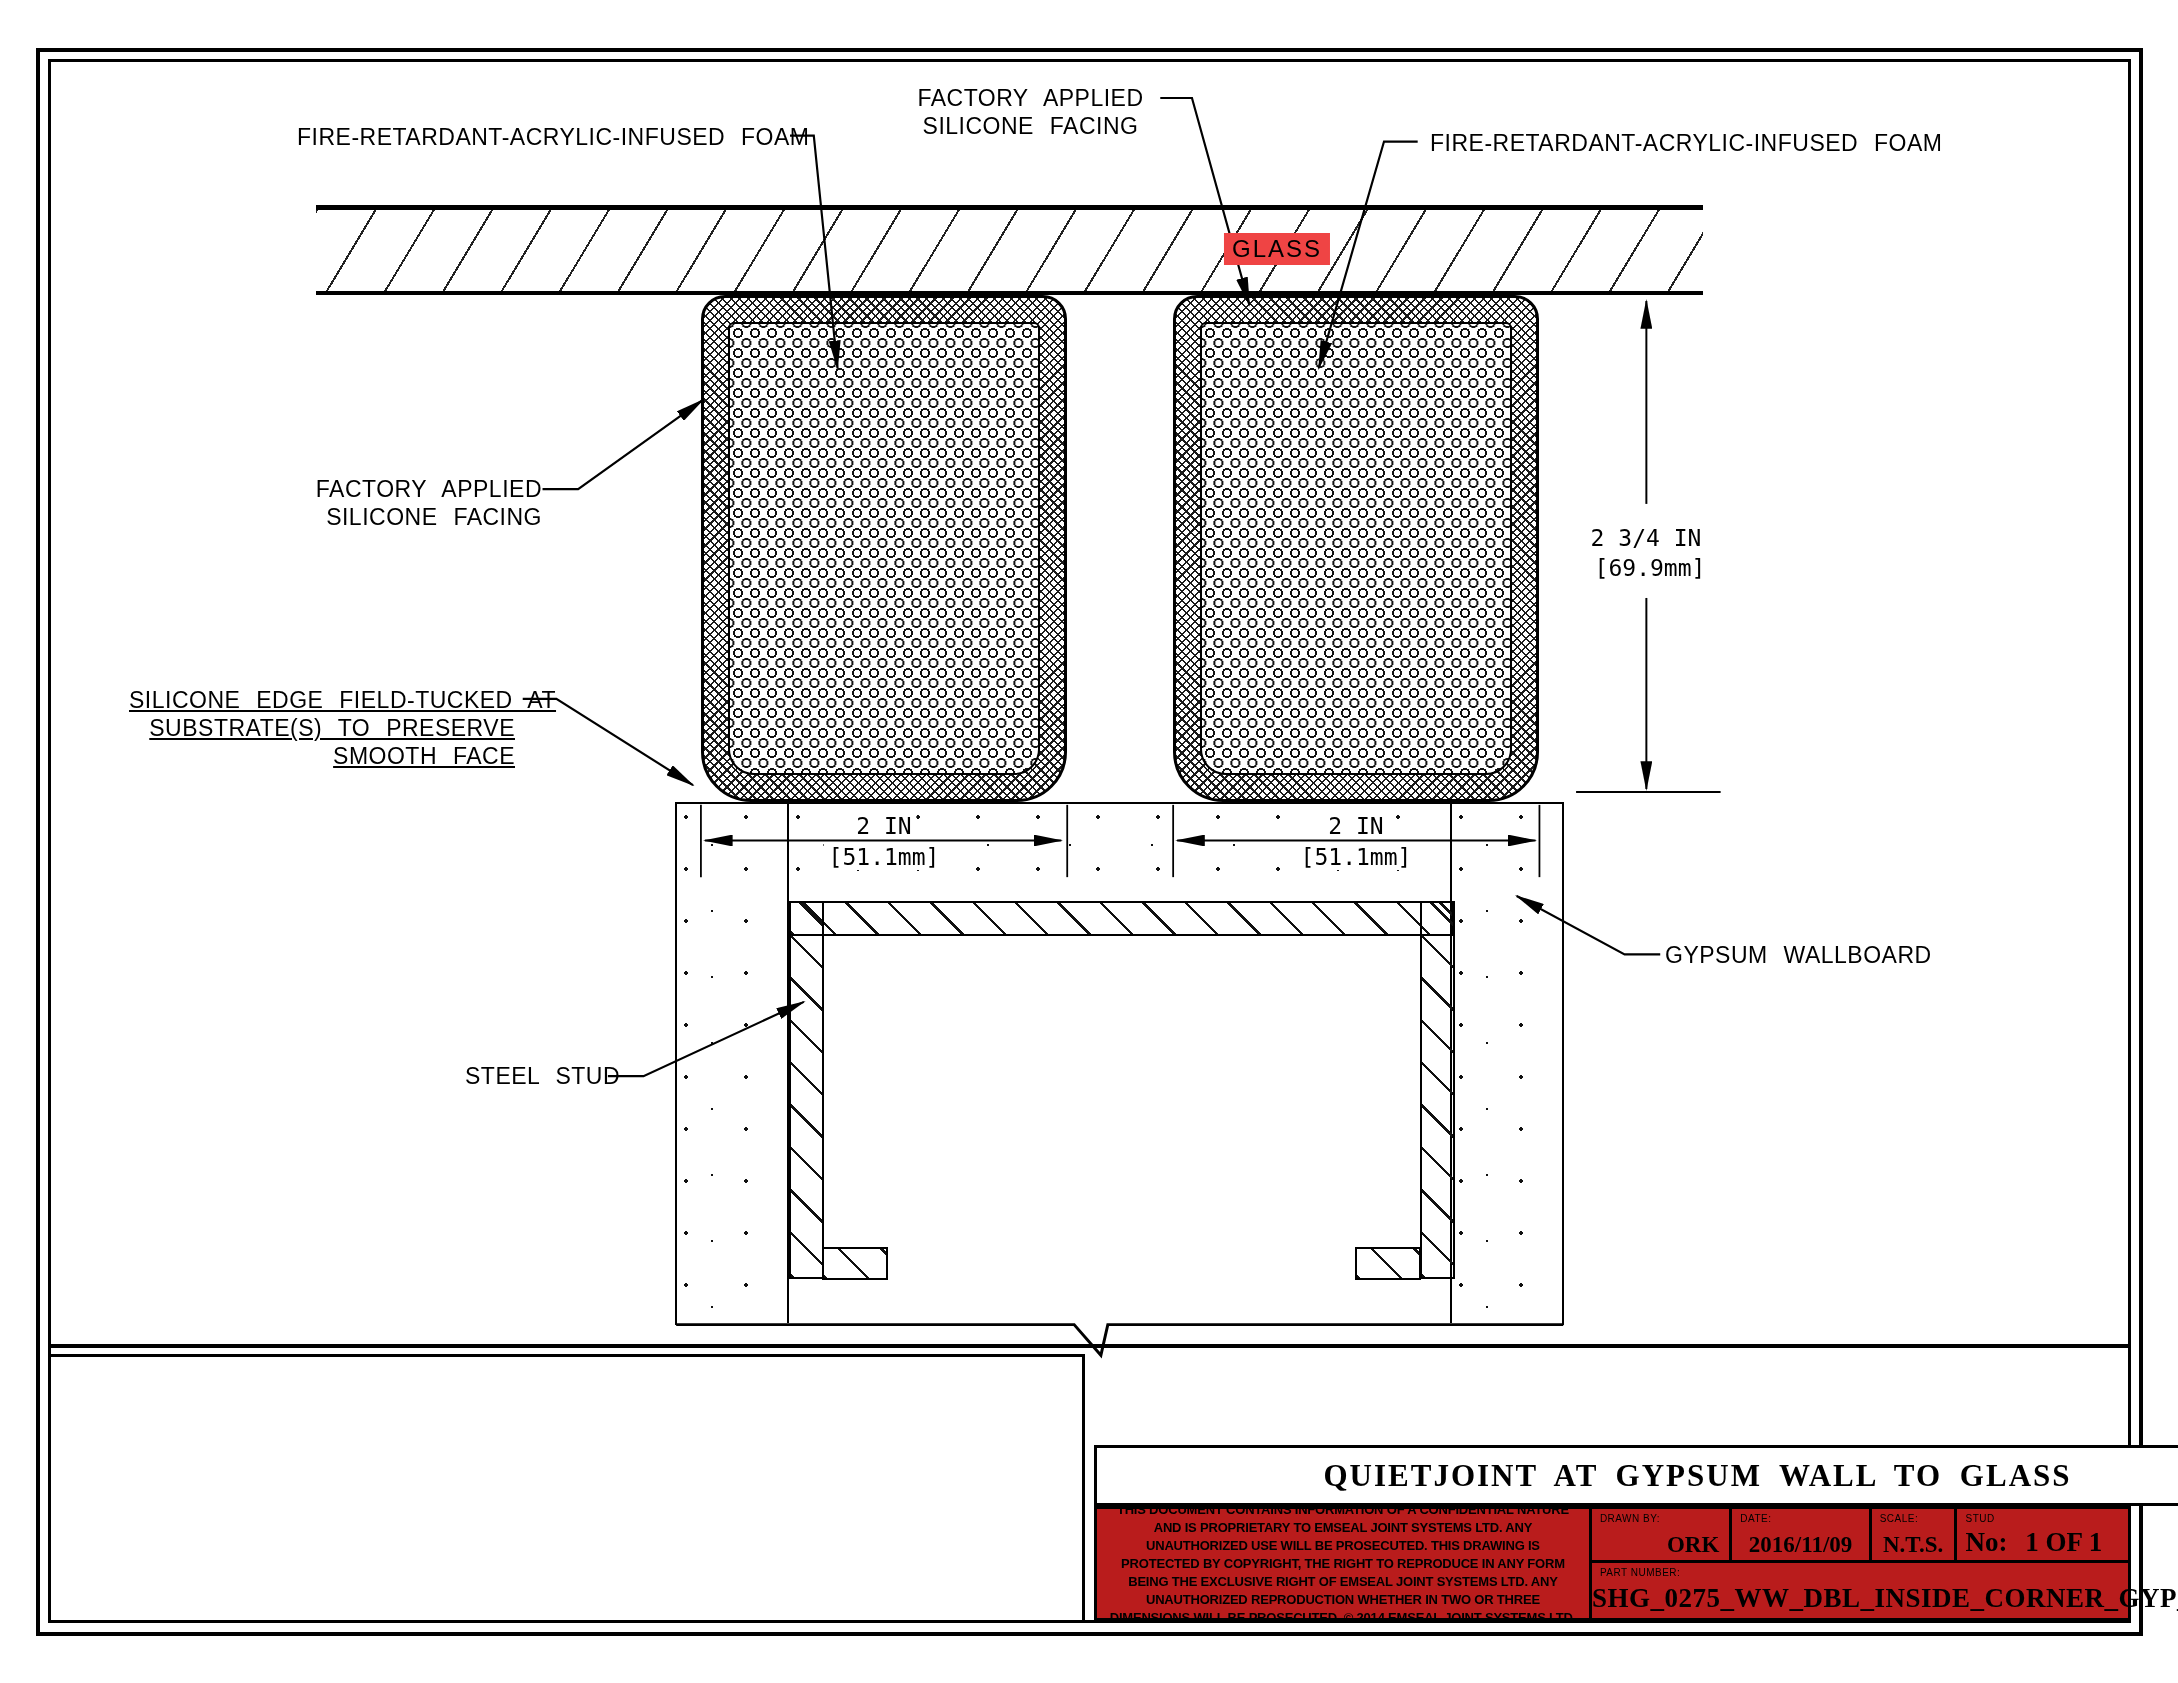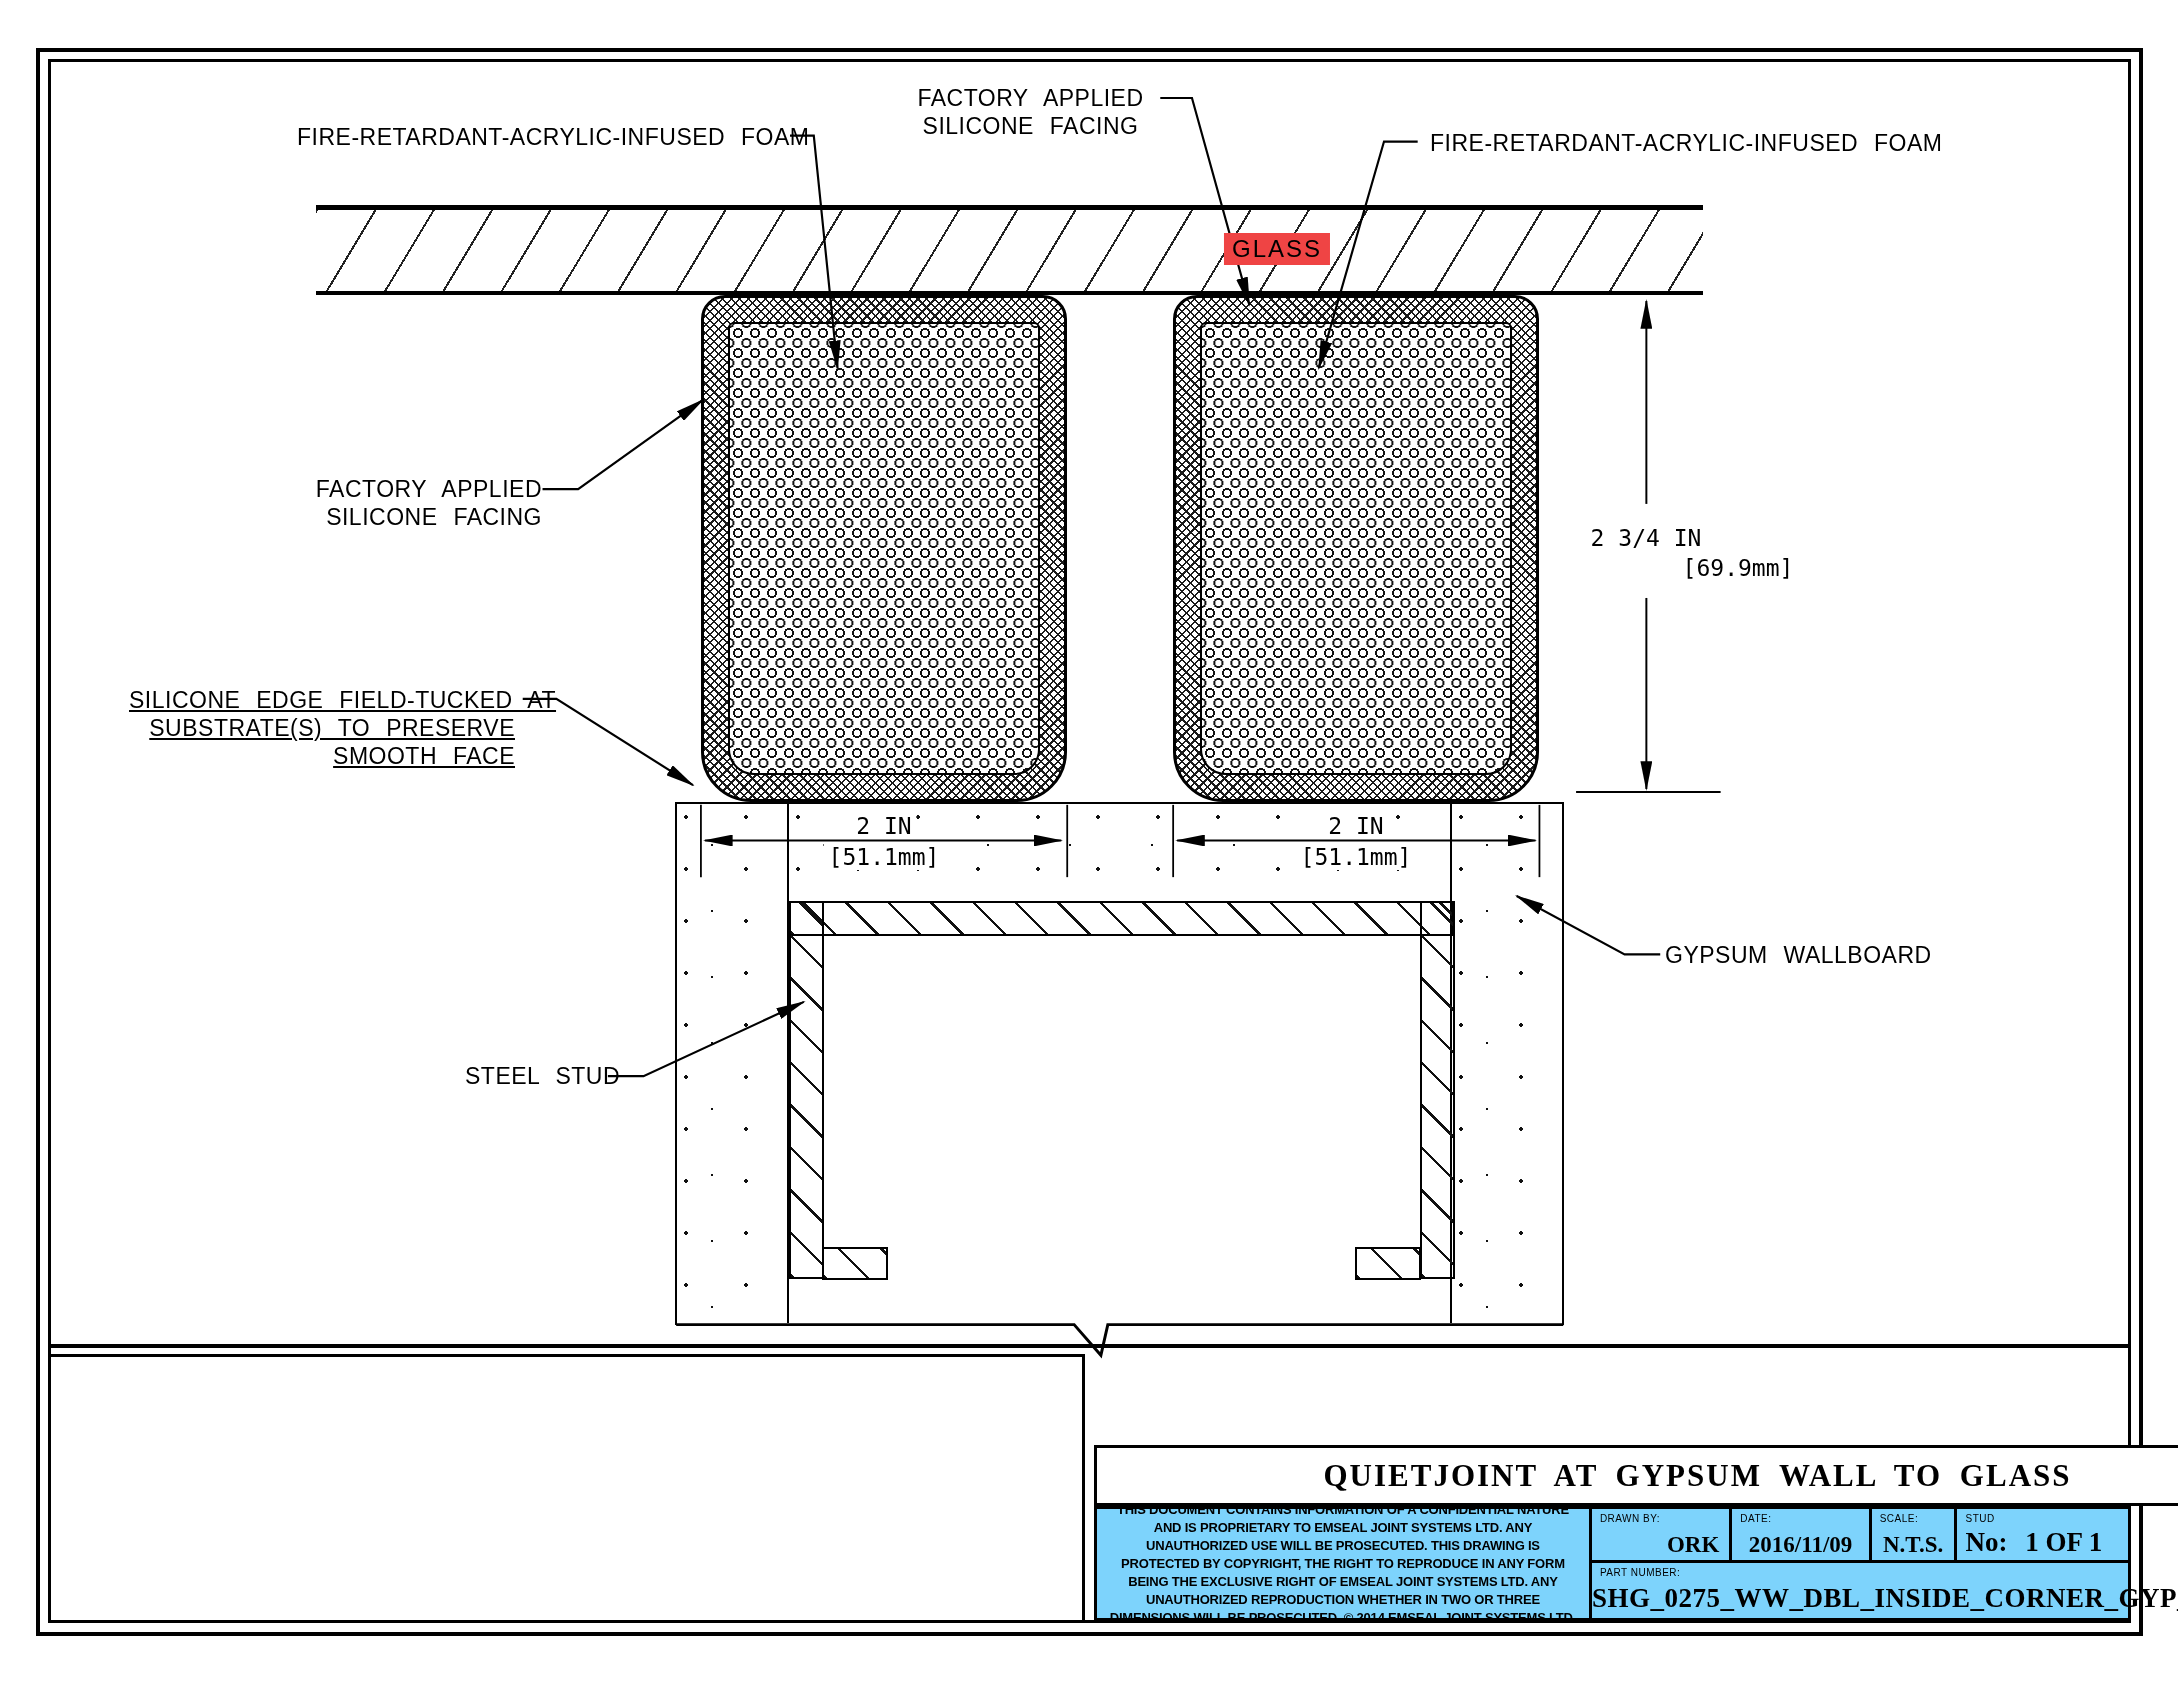--- a/index.html
+++ b/index.html
@@ -62,21 +62,21 @@
   .notes-box{position:absolute;left:48px;top:1354px;width:1037px;height:269px;border:3px solid #000;box-sizing:border-box;background:#fff;}
   .title-block{position:absolute;left:1094px;top:1351px;width:1037px;height:270px;font-family:"Liberation Sans",sans-serif;}
   .tb-band{position:absolute;left:0;top:0;width:1037px;height:86px;box-sizing:border-box;border:3px solid #000;
     background-image:repeating-linear-gradient(121deg,#000 0 4px,#fff 4px 14px);}
   .tb-company{position:absolute;left:53px;top:13px;width:860px;height:60px;box-sizing:border-box;border:4px solid #000;background:#fff;
     display:flex;align-items:center;justify-content:center;
     font-family:"Liberation Serif",serif;font-weight:bold;font-size:51px;letter-spacing:5px;word-spacing:22px;white-space:nowrap;}
   .tb-title{position:absolute;left:0;top:94px;width:1207px;height:61px;box-sizing:border-box;border:3px solid #000;background:#fff;
     display:flex;align-items:center;justify-content:center;
     font-family:"Liberation Serif",serif;font-weight:bold;font-size:31px;letter-spacing:2px;word-spacing:8px;}
-  .tb-grid{position:absolute;left:0;top:155px;width:1037px;height:115px;box-sizing:border-box;border:3px solid #000;background:#7dd3fc;
+  .tb-grid{position:absolute;left:0;top:155px;width:1037px;height:115px;box-sizing:border-box;border:3px solid #000;background:#b91c1c;
     display:flex;}
   .tb-left{width:48%;box-sizing:border-box;border-right:3px solid #000;display:flex;align-items:center;justify-content:center;padding:4px 12px;}
   .disclaimer{font-size:13px;font-weight:bold;line-height:18px;text-align:center;letter-spacing:-0.2px;}
   .tb-right{width:52%;display:flex;flex-direction:column;}
   .tb-row1{display:flex;height:54px;box-sizing:border-box;border-bottom:3px solid #000;}
   .cell{box-sizing:border-box;border-right:3px solid #000;position:relative;}
   .cell:last-child{border-right:none;}
   .cell-label{font-size:10px;letter-spacing:0.5px;padding:4px 0 0 8px;}
   .cell-value{position:absolute;bottom:2px;font-family:"Liberation Serif",serif;font-weight:bold;font-size:23px;white-space:nowrap;}
   .c-drawn{width:26.2%;} .c-date{width:26%;} .c-scale{width:16%;} .c-sheet{width:31.8%;}
@@ -166,21 +166,21 @@
     <div>SILICONE EDGE FIELD-TUCKED AT</div>
     <div>SUBSTRATE(S) TO PRESERVE</div>
     <div>SMOOTH FACE</div>
   </div>
 
   <div class="dlabel" style="left:465px;top:1062px;">STEEL STUD</div>
 
   <div class="dlabel" style="left:1665px;top:941px;">GYPSUM WALLBOARD</div>
 
   <div class="dim" style="left:1646px;top:538px;">2 3/4 IN</div>
-  <div class="dim" style="left:1738px;top:568px;">[69.9mm]</div>
+  <div class="dim" style="left:1650px;top:568px;">[69.9mm]</div>
   <div class="dim" style="left:884px;top:826px;">2 IN</div>
   <div class="dim" style="left:884px;top:857px;">[51.1mm]</div>
   <div class="dim" style="left:1356px;top:826px;">2 IN</div>
   <div class="dim" style="left:1356px;top:857px;">[51.1mm]</div>
 
   <div class="area-divider"></div>
   <div class="notes-box"></div>
 
   <div class="title-block">
     <div class="tb-title">QUIETJOINT AT GYPSUM WALL TO GLASS</div>

